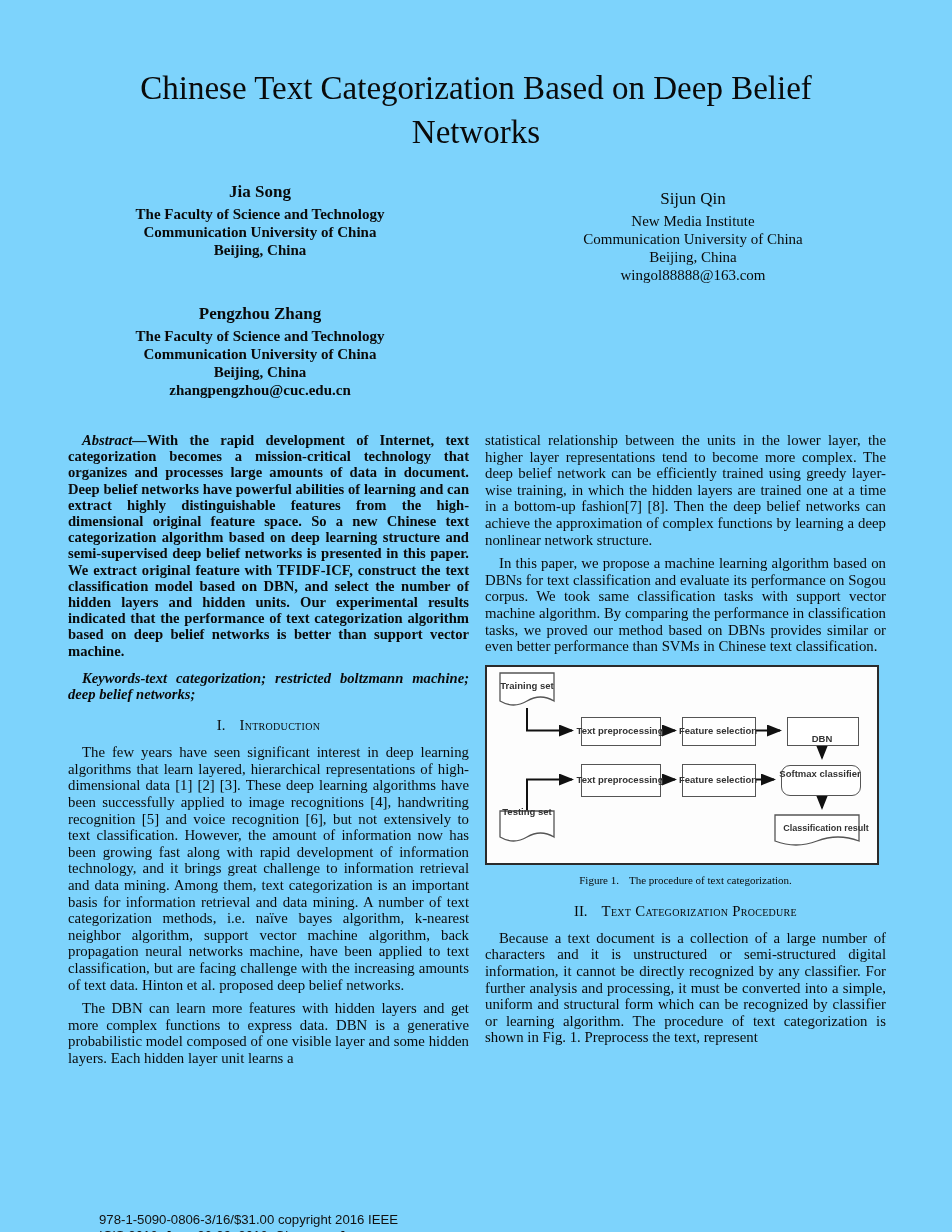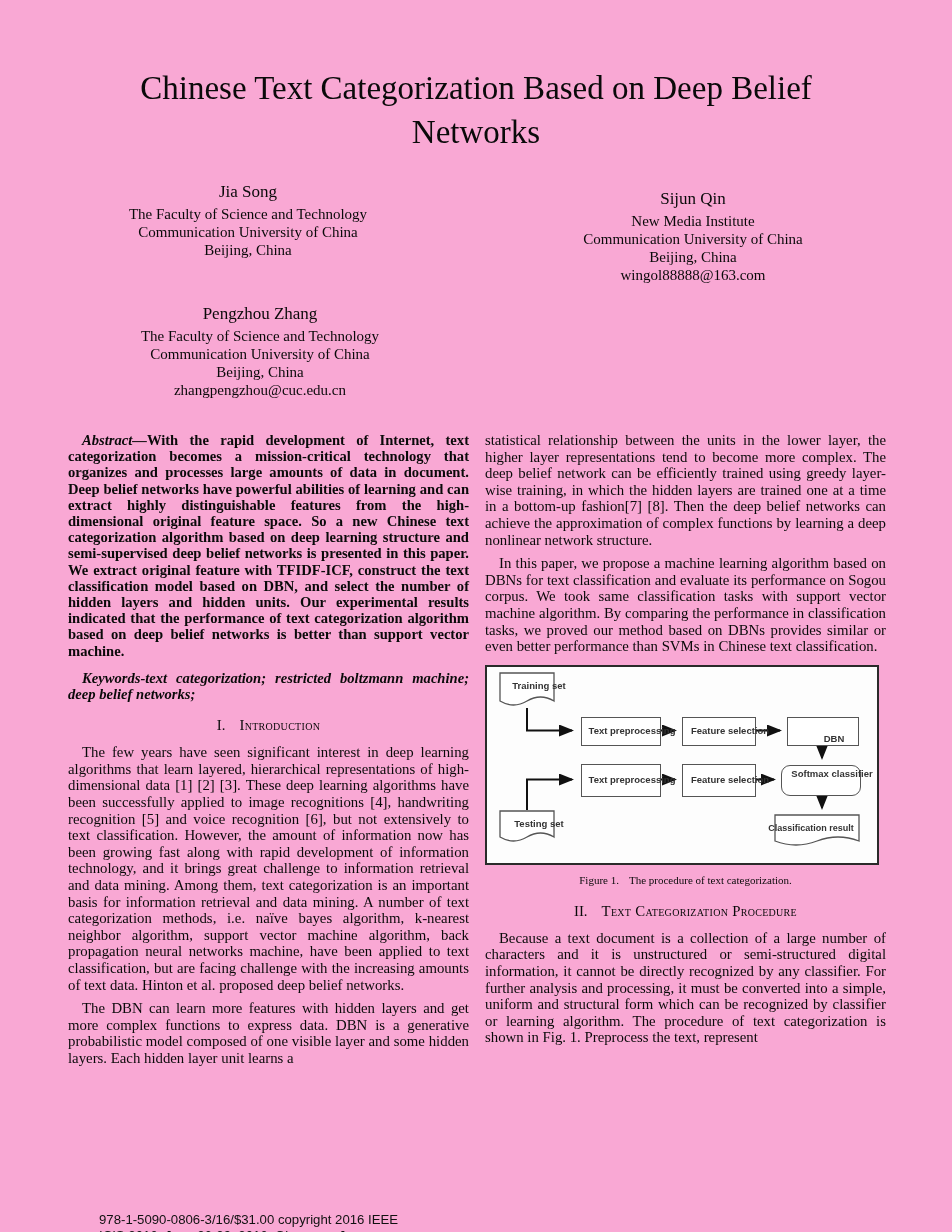--- a/index.html
+++ b/index.html
@@ -1,34 +1,34 @@
 <!DOCTYPE html>
 <html><head>
 <meta charset="utf-8">
 <style>
   html,body { margin:0; padding:0; background:#e8e8e8; }
   .page {
     position:relative; width:952px; height:1232px; margin:0 auto;
-    background:#f9a8d4; color:#0a0a0a;
+    background:#7dd3fc; color:#0a0a0a;
     font-family:"Liberation Serif", serif;
     overflow:hidden;
   }
   
   .title {
     position:absolute; top:66px; left:76px; width:800px;
     text-align:center; font-size:33px; line-height:44px; font-weight:normal;
     margin:0;
   }
   
   .author-block { position:absolute; width:360px; text-align:center; }
   .author-block .name { font-size:17px; line-height:20px; margin-bottom:3px; }
   .author-block .aff-line, .author-block .email { font-size:15px; line-height:18px; }
-  #author1 { left:68px;  top:182px; }
+  #author1 { left:80px;  top:182px;font-weight:bold; }
   #author2 { left:513px; top:189px; }
-  #author3 { left:80px;  top:304px; }
+  #author3 { left:80px;  top:304px;font-weight:bold; }
   
   .columns { position:absolute; top:432px; left:68px; width:818px; display:flex; gap:16px; }
   .col { width:401px; }
   .col p { margin:0; text-align:justify; font-size:14.8px; line-height:16.6px; }
   p.abstract { font-weight:bold; font-size:14.6px; line-height:16.2px; text-indent:14px; }
   .abs-label { font-style:italic; }
   p.keywords { font-weight:bold; font-style:italic; font-size:14.6px; line-height:16.2px; text-indent:14px; margin-top:11px !important; }
   .sec-h { text-align:center; font-weight:normal; font-size:14.8px; margin:15px 0 10px 0; }
   .sec-h .sec-num { margin-right:14px; }
   .sec-h .sec-t { font-variant:small-caps; letter-spacing:0.3px; }
@@ -36,21 +36,21 @@
   p.parasp { margin-top:7px !important; }
   
   .figure-box {
     position:relative; margin-top:10px; width:390px; height:196px;
     border:2px solid #2b2b2b; background:#fdfdfd;
   }
   .fc-svg { position:absolute; left:0; top:0; }
   .fc-label {
     position:absolute; display:flex; align-items:center; justify-content:center;
     font-family:"Liberation Sans", sans-serif; font-size:9.5px; font-weight:600;
-    color:#333; white-space:nowrap; text-align:center;padding-left:12px;
+    color:#333; white-space:nowrap; text-align:center;
   }
   .fc-node { position:absolute; border:1px solid #555; background:#fff; }
   .fc-node.rounded { border-radius:9px; }
   .figure-caption {
     margin-top:8px; text-align:center; font-size:11px; line-height:15px;
   }
   .figure-caption .cap-label { margin-right:10px; }
   
   .footer {
     position:absolute; left:99px; top:1176px;
@@ -132,22 +132,22 @@
         <div class="fc-node" style="left:195px; top:97px; width:72px; height:31px;"></div>
         <div class="fc-node rounded" style="left:294px; top:98px; width:78px; height:29px;"></div>
 
         <div class="fc-label" style="left:13px; top:8px;  width:54px; height:22px;">Training set</div>
         <div class="fc-label" style="left:94px; top:50px; width:78px; height:27px;">Text preprocessing</div>
         <div class="fc-label" style="left:195px; top:50px; width:72px; height:27px;">Feature selection</div>
         <div class="fc-label" style="left:300px; top:50px; width:70px; height:44px;">DBN</div>
         <div class="fc-label" style="left:94px; top:97px; width:78px; height:31px;">Text preprocessing</div>
         <div class="fc-label" style="left:195px; top:97px; width:72px; height:31px;">Feature selection</div>
         <div class="fc-label" style="left:294px; top:98px; width:78px; height:17px;">Softmax classifier</div>
-        <div class="fc-label" style="left:13px; top:146px; width:54px; height:22px;">Testing set</div>
-        <div class="fc-label" style="left:269px; top:150px; width:86px; height:22px; font-size:9px;">Classification result</div>
+        <div class="fc-label" style="left:13px; top:134px; width:54px; height:22px;">Testing set</div>
+        <div class="fc-label" style="left:296px; top:150px; width:86px; height:22px; font-size:9px;">Classification result</div>
       </div>
 
       <div class="figure-caption"><span class="cap-label">Figure 1.</span><span>The procedure of text categorization.</span></div>
 
       <h2 class="sec-h"><span class="sec-num">II.</span><span class="sec-t">Text Categorization Procedure</span></h2>
       <p class="indent">Because a text document is a collection of a large number of characters and it is unstructured or semi-structured digital information, it cannot be directly recognized by any classifier. For further analysis and processing, it must be converted into a simple, uniform and structural form which can be recognized by classifier or learning algorithm. The procedure of text categorization is shown in Fig. 1. Preprocess the text, represent</p>
     </div>
 
   </div>
 

